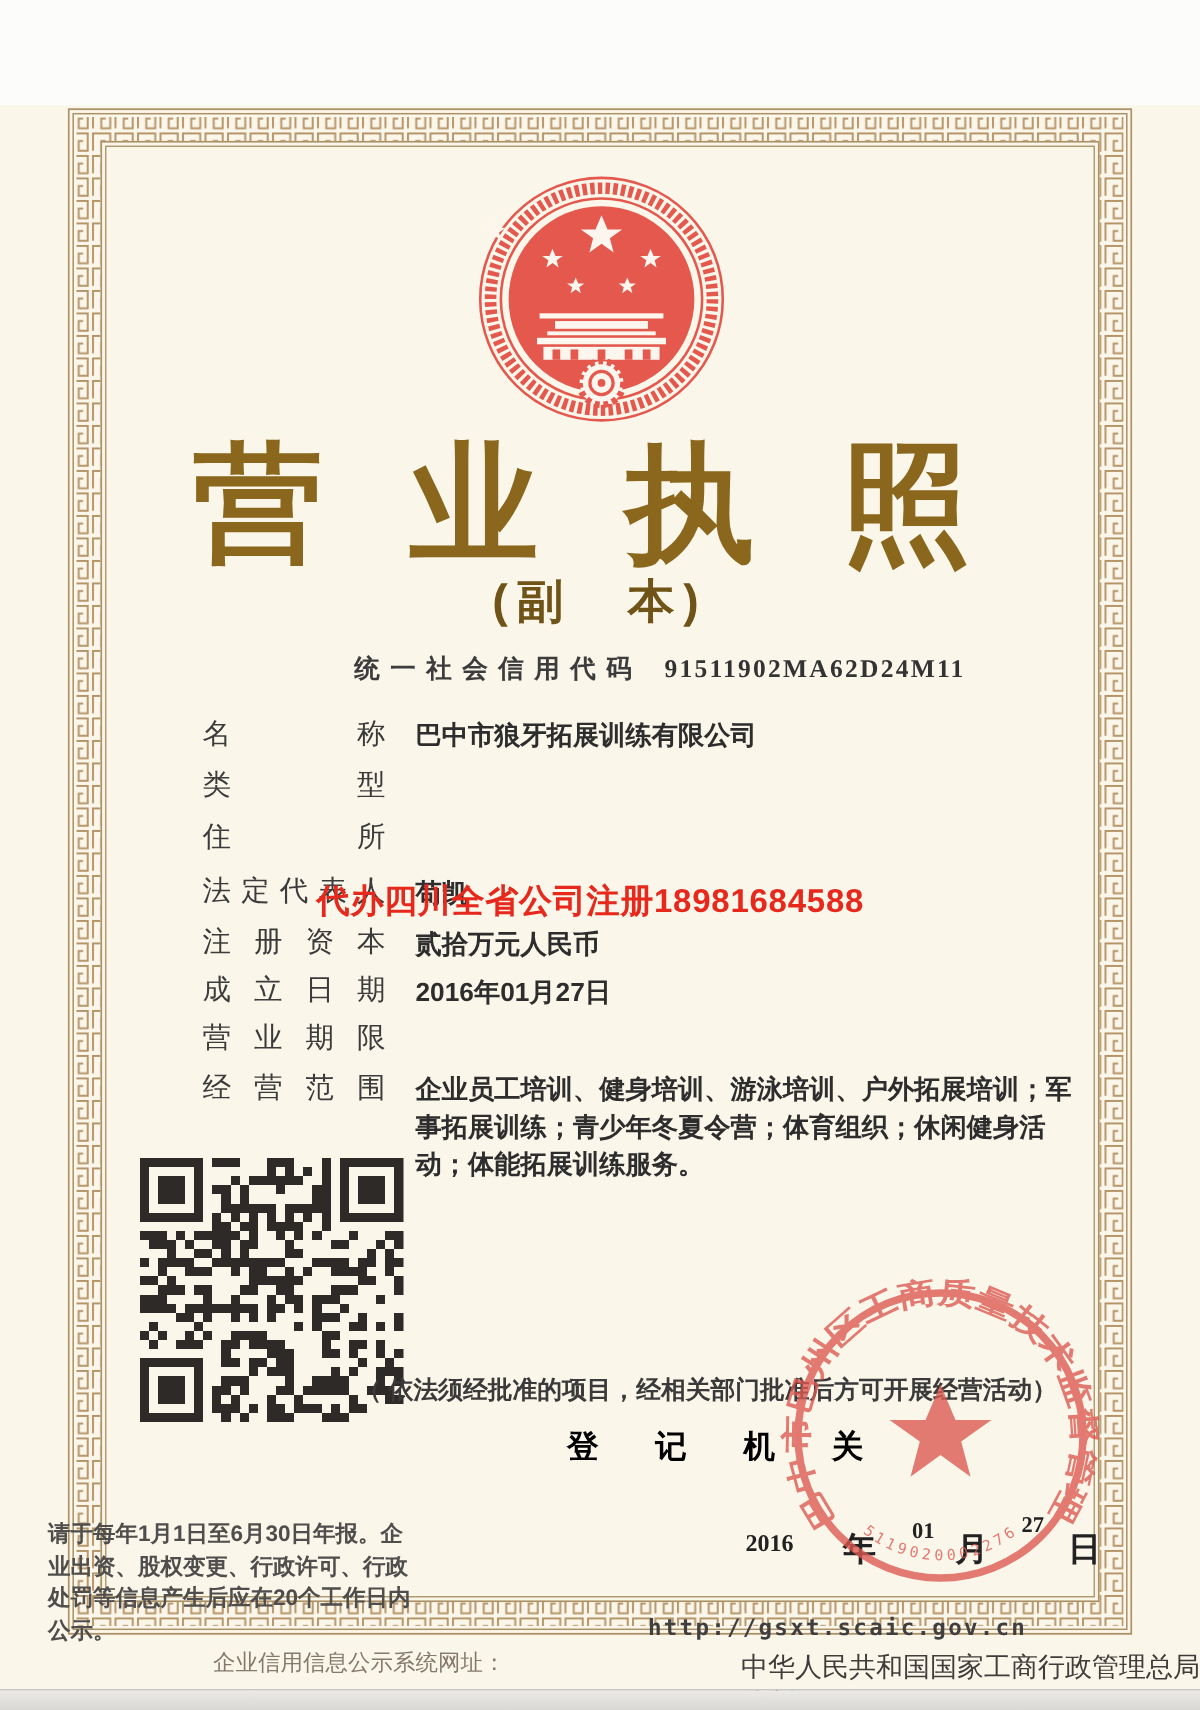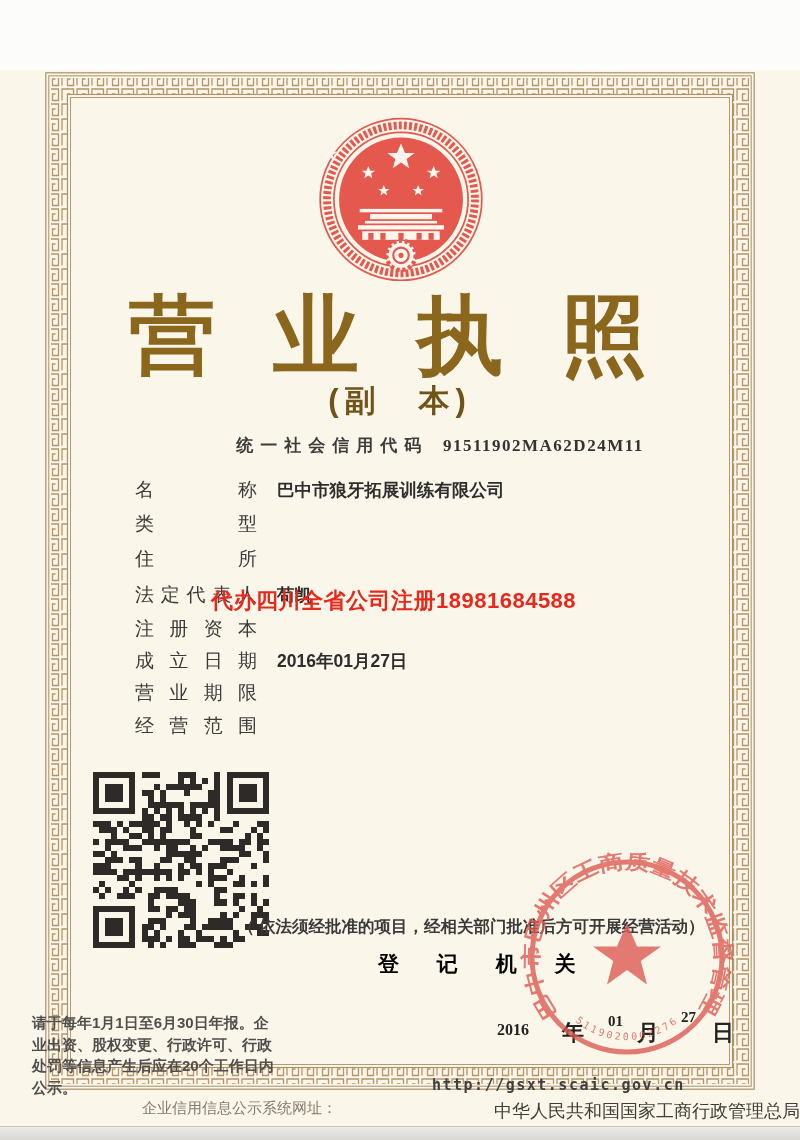--- a/index.html
+++ b/index.html
@@ -163,30 +163,32 @@
 </div>
 <div class="abs field-row" style="top:547px">
   <div class="f-label">住所</div>
 </div>
 <div class="abs field-row" style="top:583px">
   <div class="f-label">法定代表人</div>
   <div class="f-value">苟凯</div>
 </div>
 <div class="abs field-row" style="top:617px">
   <div class="f-label">注册资本</div>
+  <div class="f-value">贰拾万元人民币</div>
 </div>
 <div class="abs field-row" style="top:649px">
   <div class="f-label">成立日期</div>
   <div class="f-value">2016年01月27日</div>
 </div>
 <div class="abs field-row" style="top:681px">
   <div class="f-label">营业期限</div>
 </div>
 <div class="abs field-row" style="top:714px">
   <div class="f-label">经营范围</div>
+  <div class="f-value">企业员工培训、健身培训、游泳培训、户外拓展培训；军事拓展训练；青少年冬夏令营；体育组织；休闲健身活动；体能拓展训练服务。</div>
 </div>
 
 <div class="abs red-watermark">代办四川全省公司注册18981684588</div>
 
 <svg id="qr" class="abs" viewBox="0 0 29 29" shape-rendering="crispEdges">
     <rect x="0" y="0" width="1" height="1" fill="#2e2a28"></rect>
     <rect x="1" y="0" width="1" height="1" fill="#2e2a28"></rect>
     <rect x="2" y="0" width="1" height="1" fill="#2e2a28"></rect>
     <rect x="3" y="0" width="1" height="1" fill="#2e2a28"></rect>
     <rect x="4" y="0" width="1" height="1" fill="#2e2a28"></rect>

